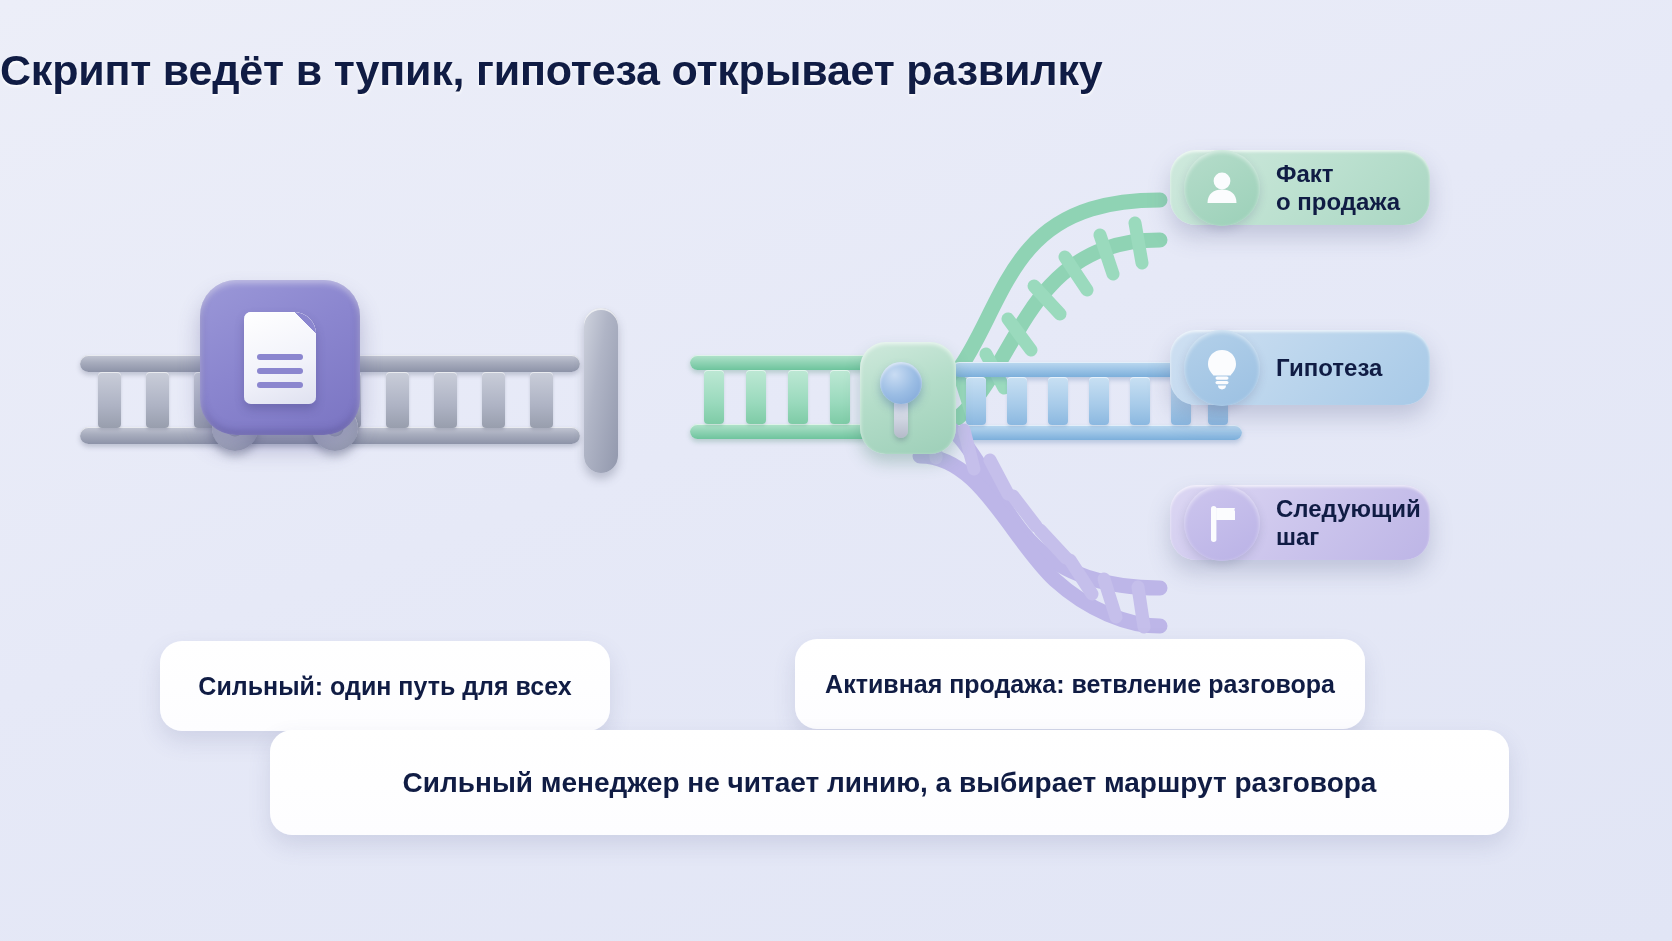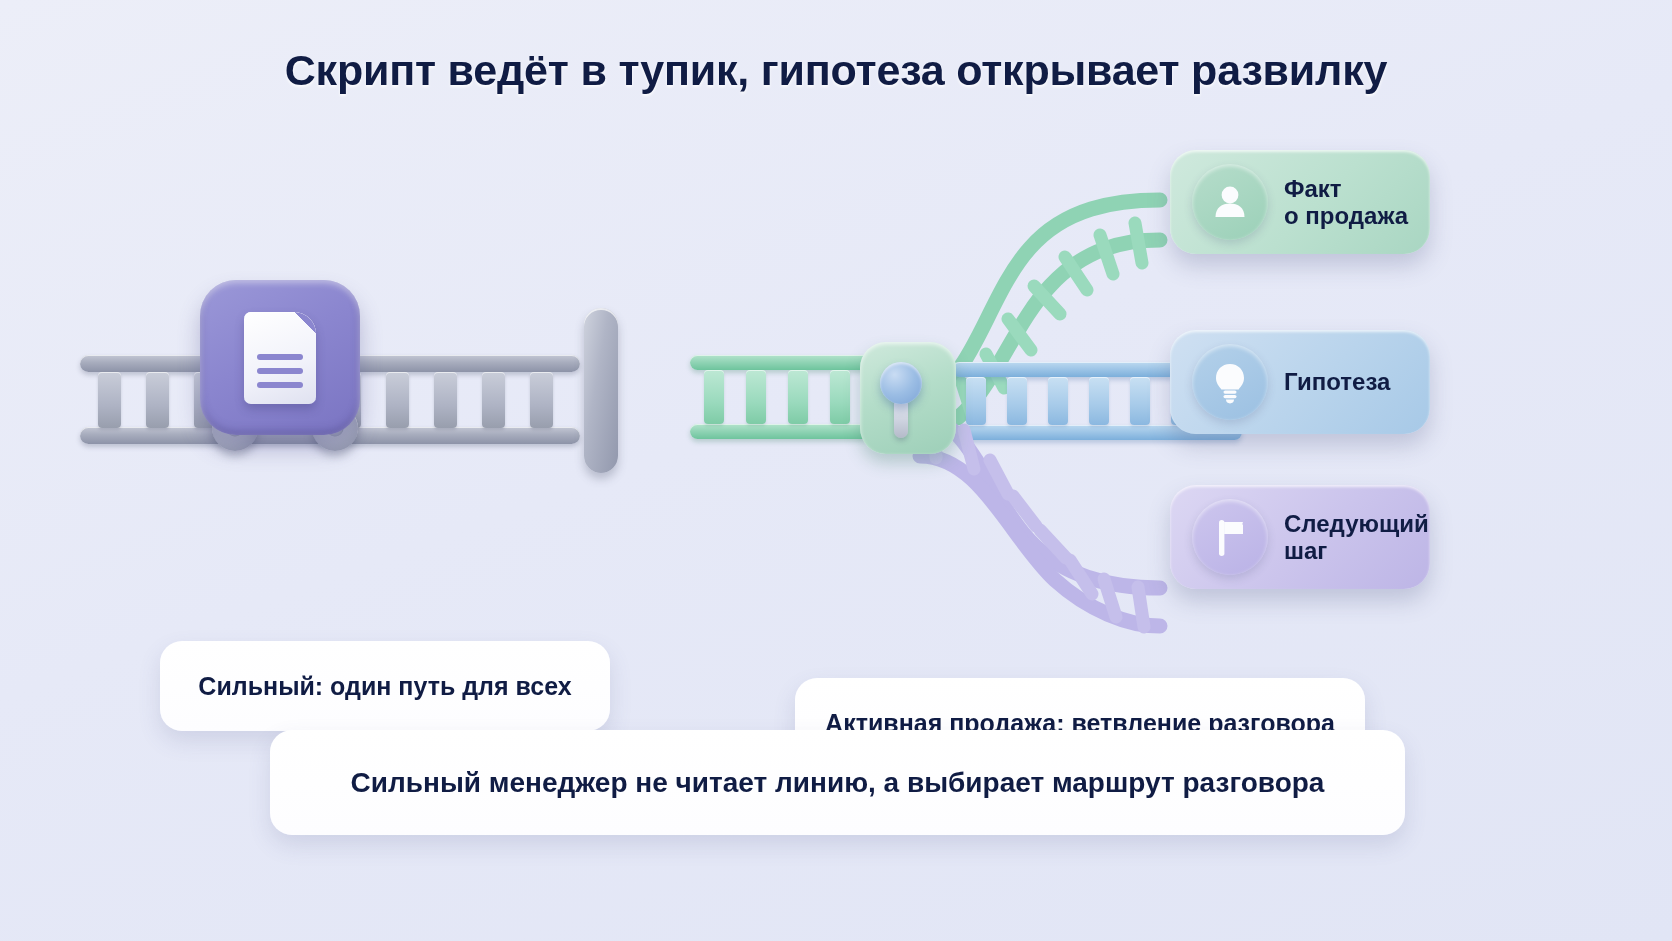--- a/index.html
+++ b/index.html
@@ -15,21 +15,20 @@
     background: linear-gradient(160deg, #eceef8 0%, #e6e9f7 45%, #e1e5f5 100%);
     position: relative;
   }
 
   
   .title {
     position: absolute;
     top: 46px;
     left: 0;
     width: 100%;
-    text-align: center;
     font-size: 43px;
     font-weight: bold;
     color: #101c44;
     letter-spacing: -0.2px;
     text-shadow: 0 2px 3px rgba(255,255,255,0.9);
   }
 
   
   .stage { position: absolute; inset: 0; }
 
@@ -187,23 +186,23 @@
   .track-blue { position: absolute; left: 262px; top: 232px; width: 290px; height: 78px; }
   .track-blue .rail-top    { left: 0; top: 0;  width: 290px; height: 15px; }
   .track-blue .rail-bottom { left: 0; top: 63px; width: 290px; height: 15px; }
   .track-blue .tie { top: 15px; width: 20px; height: 48px; }
 
   
   .card {
     position: absolute;
     display: flex;
     align-items: center;
-    height: 104px;
+    height: 75px;
     border-radius: 26px;
-    padding-left: 22px;
+    padding-left: 14px;
     box-shadow: 0 12px 22px rgba(85,92,135,0.25), inset 0 2px 3px rgba(255,255,255,0.7);
   }
   .card-green {
     left: 480px; top: 20px; width: 260px;
     background: linear-gradient(135deg, #cfe9dd 0%, #bbe0cf 55%, #a9d6c2 100%);
   }
   .card-blue {
     left: 480px; top: 200px; width: 260px;
     background: linear-gradient(135deg, #cfe0f2 0%, #b9d4ec 55%, #a7c9e7 100%);
   }
@@ -238,22 +237,22 @@
     display: flex;
     align-items: center;
     justify-content: center;
     font-size: 25px;
     font-weight: bold;
     color: #101c44;
     box-shadow: 0 10px 22px rgba(90,96,140,0.16);
     text-align: center;
   }
   .caption-left  { left: 160px; top: 641px; width: 450px; height: 90px; }
-  .caption-right { left: 795px; top: 678px; width: 570px; height: 90px; }
-  .caption-bottom{ left: 270px; top: 730px; width: 1135px; height: 105px; font-size: 28px; }
+  .caption-right { left: 795px; top: 639px; width: 570px; height: 90px; }
+  .caption-bottom{ left: 270px; top: 730px; width: 1239px; height: 105px; font-size: 28px; }
 </style>
 </head>
 <body>
 
 <div class="title">Скрипт ведёт в тупик, гипотеза открывает развилку</div>
 
 <div class="stage">
 
   <div class="panel-left">
 

